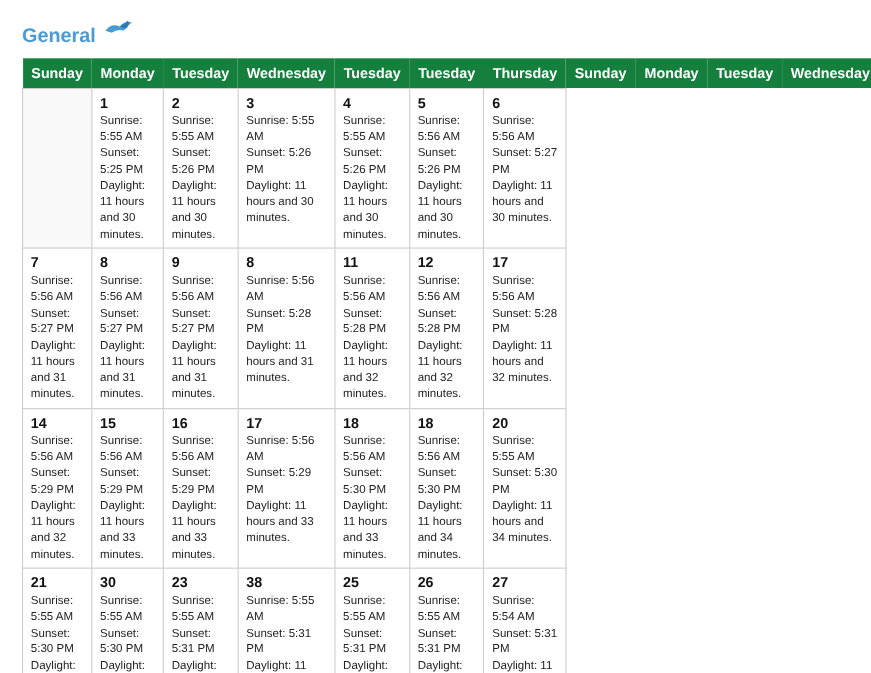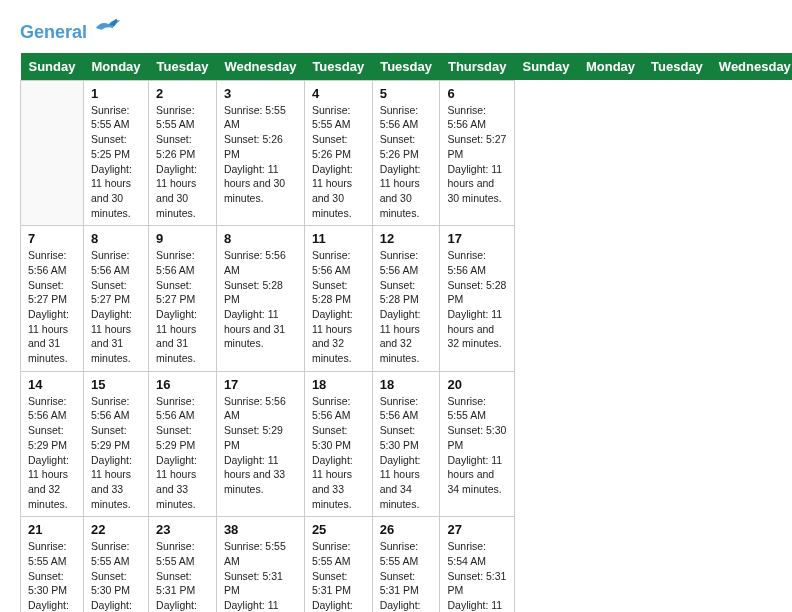--- a/index.html
+++ b/index.html
@@ -166,21 +166,21 @@
         <td><span class="day-num">18</span>
 <span class="day-info">Sunrise: 5:56 AM<br>Sunset: 5:30 PM<br>Daylight: 11 hours and 33 minutes.</span></td>
         <td><span class="day-num">18</span>
 <span class="day-info">Sunrise: 5:56 AM<br>Sunset: 5:30 PM<br>Daylight: 11 hours and 34 minutes.</span></td>
         <td><span class="day-num">20</span>
 <span class="day-info">Sunrise: 5:55 AM<br>Sunset: 5:30 PM<br>Daylight: 11 hours and 34 minutes.</span></td>
       </tr>
       <tr>
         <td><span class="day-num">21</span>
 <span class="day-info">Sunrise: 5:55 AM<br>Sunset: 5:30 PM<br>Daylight: 11 hours and 34 minutes.</span></td>
-        <td><span class="day-num">22</span>
+        <td><span class="day-num">30</span>
 <span class="day-info">Sunrise: 5:55 AM<br>Sunset: 5:30 PM<br>Daylight: 11 hours and 35 minutes.</span></td>
         <td><span class="day-num">23</span>
 <span class="day-info">Sunrise: 5:55 AM<br>Sunset: 5:31 PM<br>Daylight: 11 hours and 35 minutes.</span></td>
         <td><span class="day-num">38</span>
 <span class="day-info">Sunrise: 5:55 AM<br>Sunset: 5:31 PM<br>Daylight: 11 hours and 35 minutes.</span></td>
         <td><span class="day-num">25</span>
 <span class="day-info">Sunrise: 5:55 AM<br>Sunset: 5:31 PM<br>Daylight: 11 hours and 36 minutes.</span></td>
         <td><span class="day-num">26</span>
 <span class="day-info">Sunrise: 5:55 AM<br>Sunset: 5:31 PM<br>Daylight: 11 hours and 36 minutes.</span></td>
         <td><span class="day-num">27</span>

